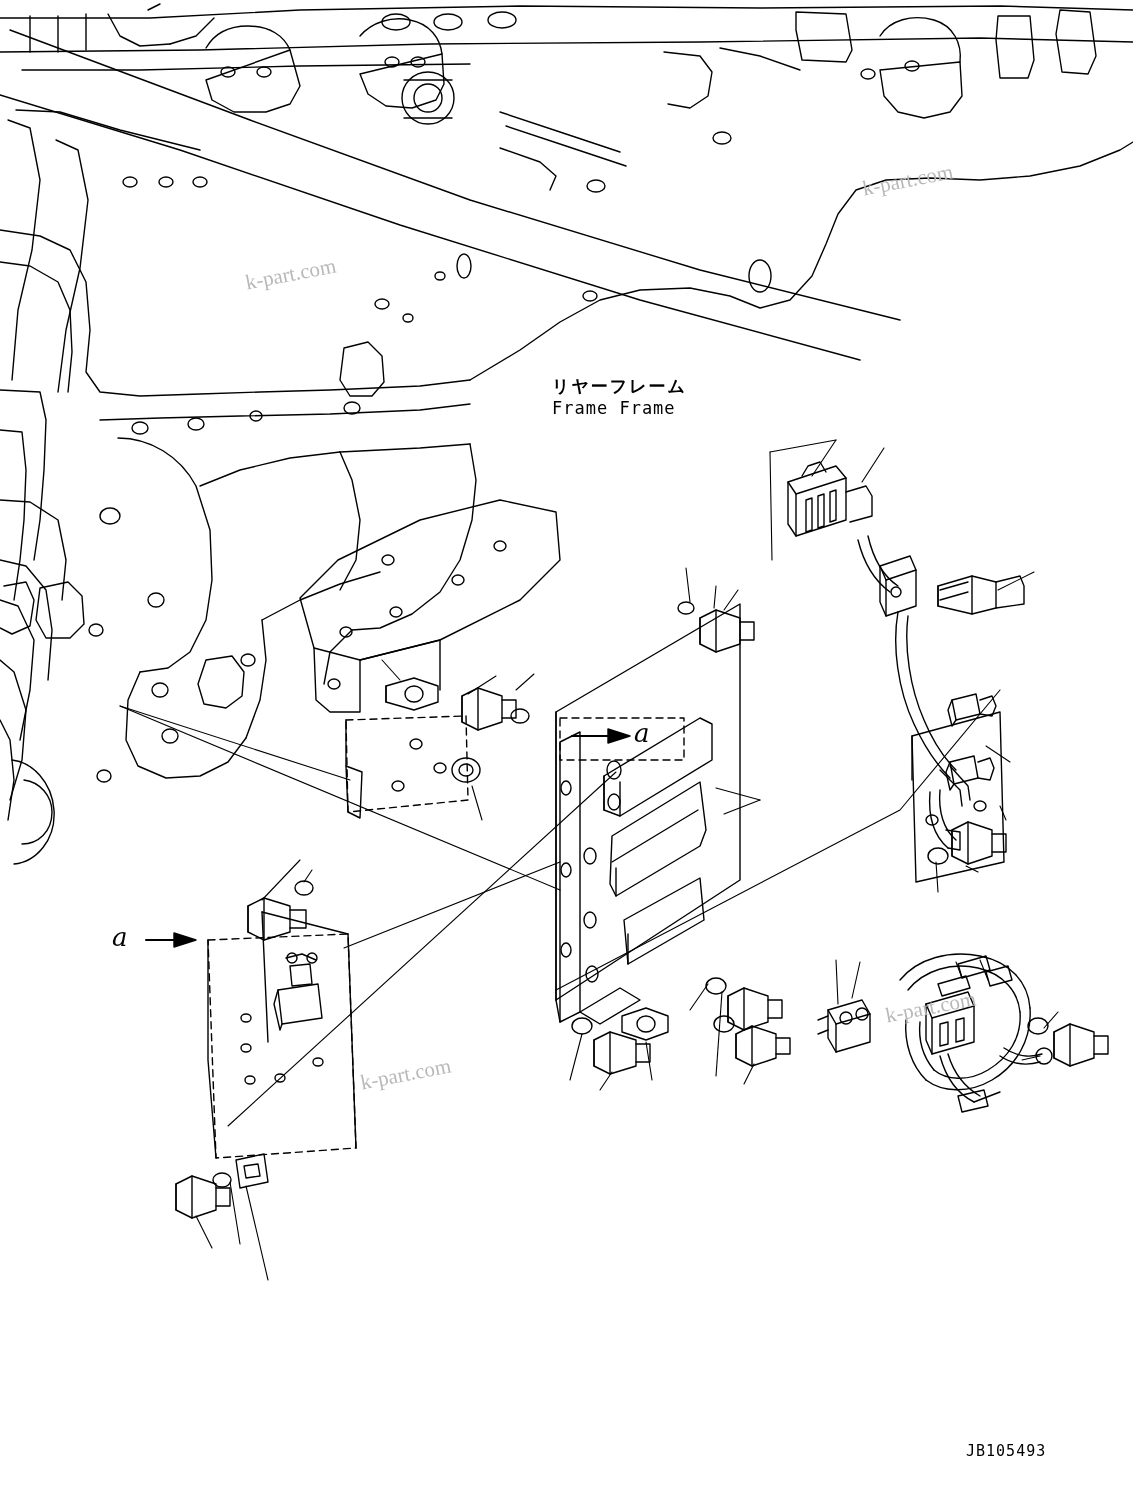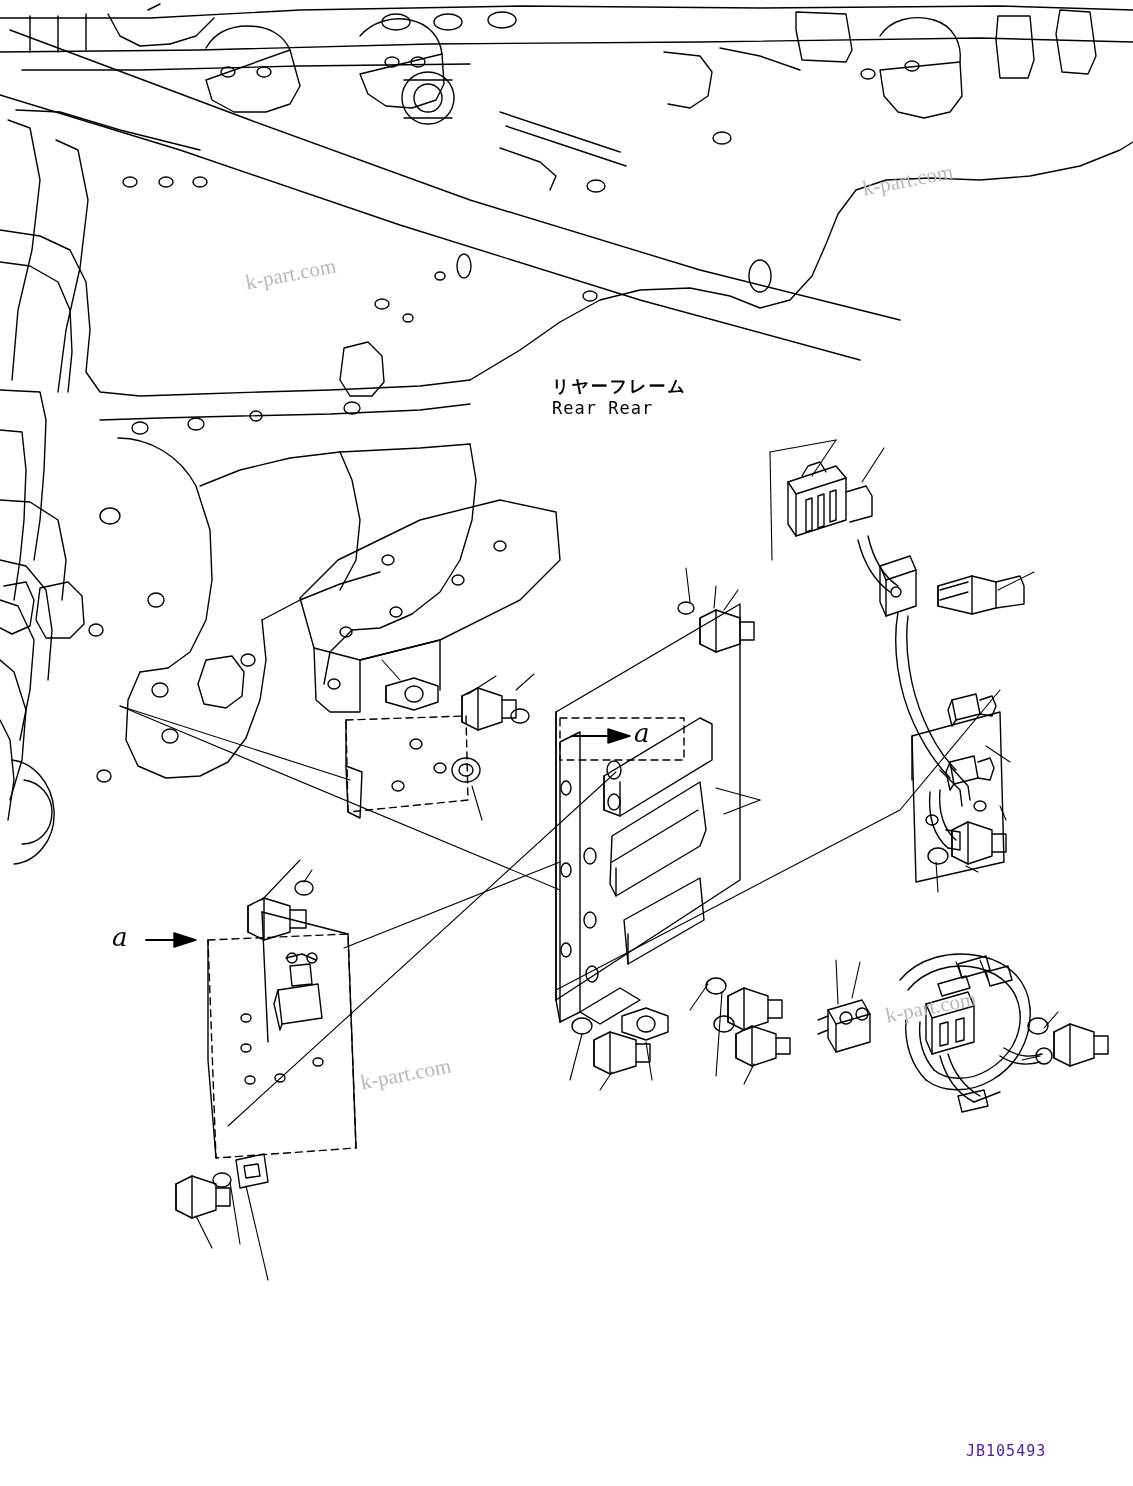--- a/index.html
+++ b/index.html
@@ -45,21 +45,21 @@
     font-family: "DejaVu Serif", serif;
     font-size: 26px;
     font-style: italic;
     color: #000;
   }
   .drawing-no {
     position: absolute;
     font-family: "DejaVu Sans Mono", monospace;
     font-size: 15px;
     letter-spacing: 1px;
-    color: #4c1d95;
+    color: #000000;
     white-space: nowrap;
   }
   .watermark {
     position: absolute;
     font-family: "Liberation Serif", serif;
     font-size: 21px;
     color: #b8b8b8;
     white-space: nowrap;
     transform: rotate(-11deg);
     user-select: none;
@@ -435,21 +435,21 @@
         <path d="M572 736 L614 736" stroke-width="2"></path>
         <path d="M630 736 L608 729 L608 743 Z" fill="#000"></path>
         <path d="M146 940 L180 940" stroke-width="2"></path>
         <path d="M196 940 L174 933 L174 947 Z" fill="#000"></path>
       </g>
 
     </g>
   </svg>
 
   <div class="label-jp" style="left:552px; top:375px;font-weight:bold;">リヤーフレーム</div>
-  <div class="label-en" style="left:552px; top:398px;">Rear Rear</div>
+  <div class="label-en" style="left:552px; top:398px;">Frame Frame</div>
 
   <div class="callout-letter" style="left:634px; top:718px;">a</div>
   <div class="callout-letter" style="left:112px; top:922px;">a</div>
 
   <div class="drawing-no" style="left:966px; top:1442px;">JB105493</div>
 
   <div class="watermark" style="left:862px; top:168px;">k-part.com</div>
   <div class="watermark" style="left:245px; top:262px;">k-part.com</div>
   <div class="watermark" style="left:360px; top:1062px;">k-part.com</div>
   <div class="watermark" style="left:885px; top:995px;">k-part.com</div>

